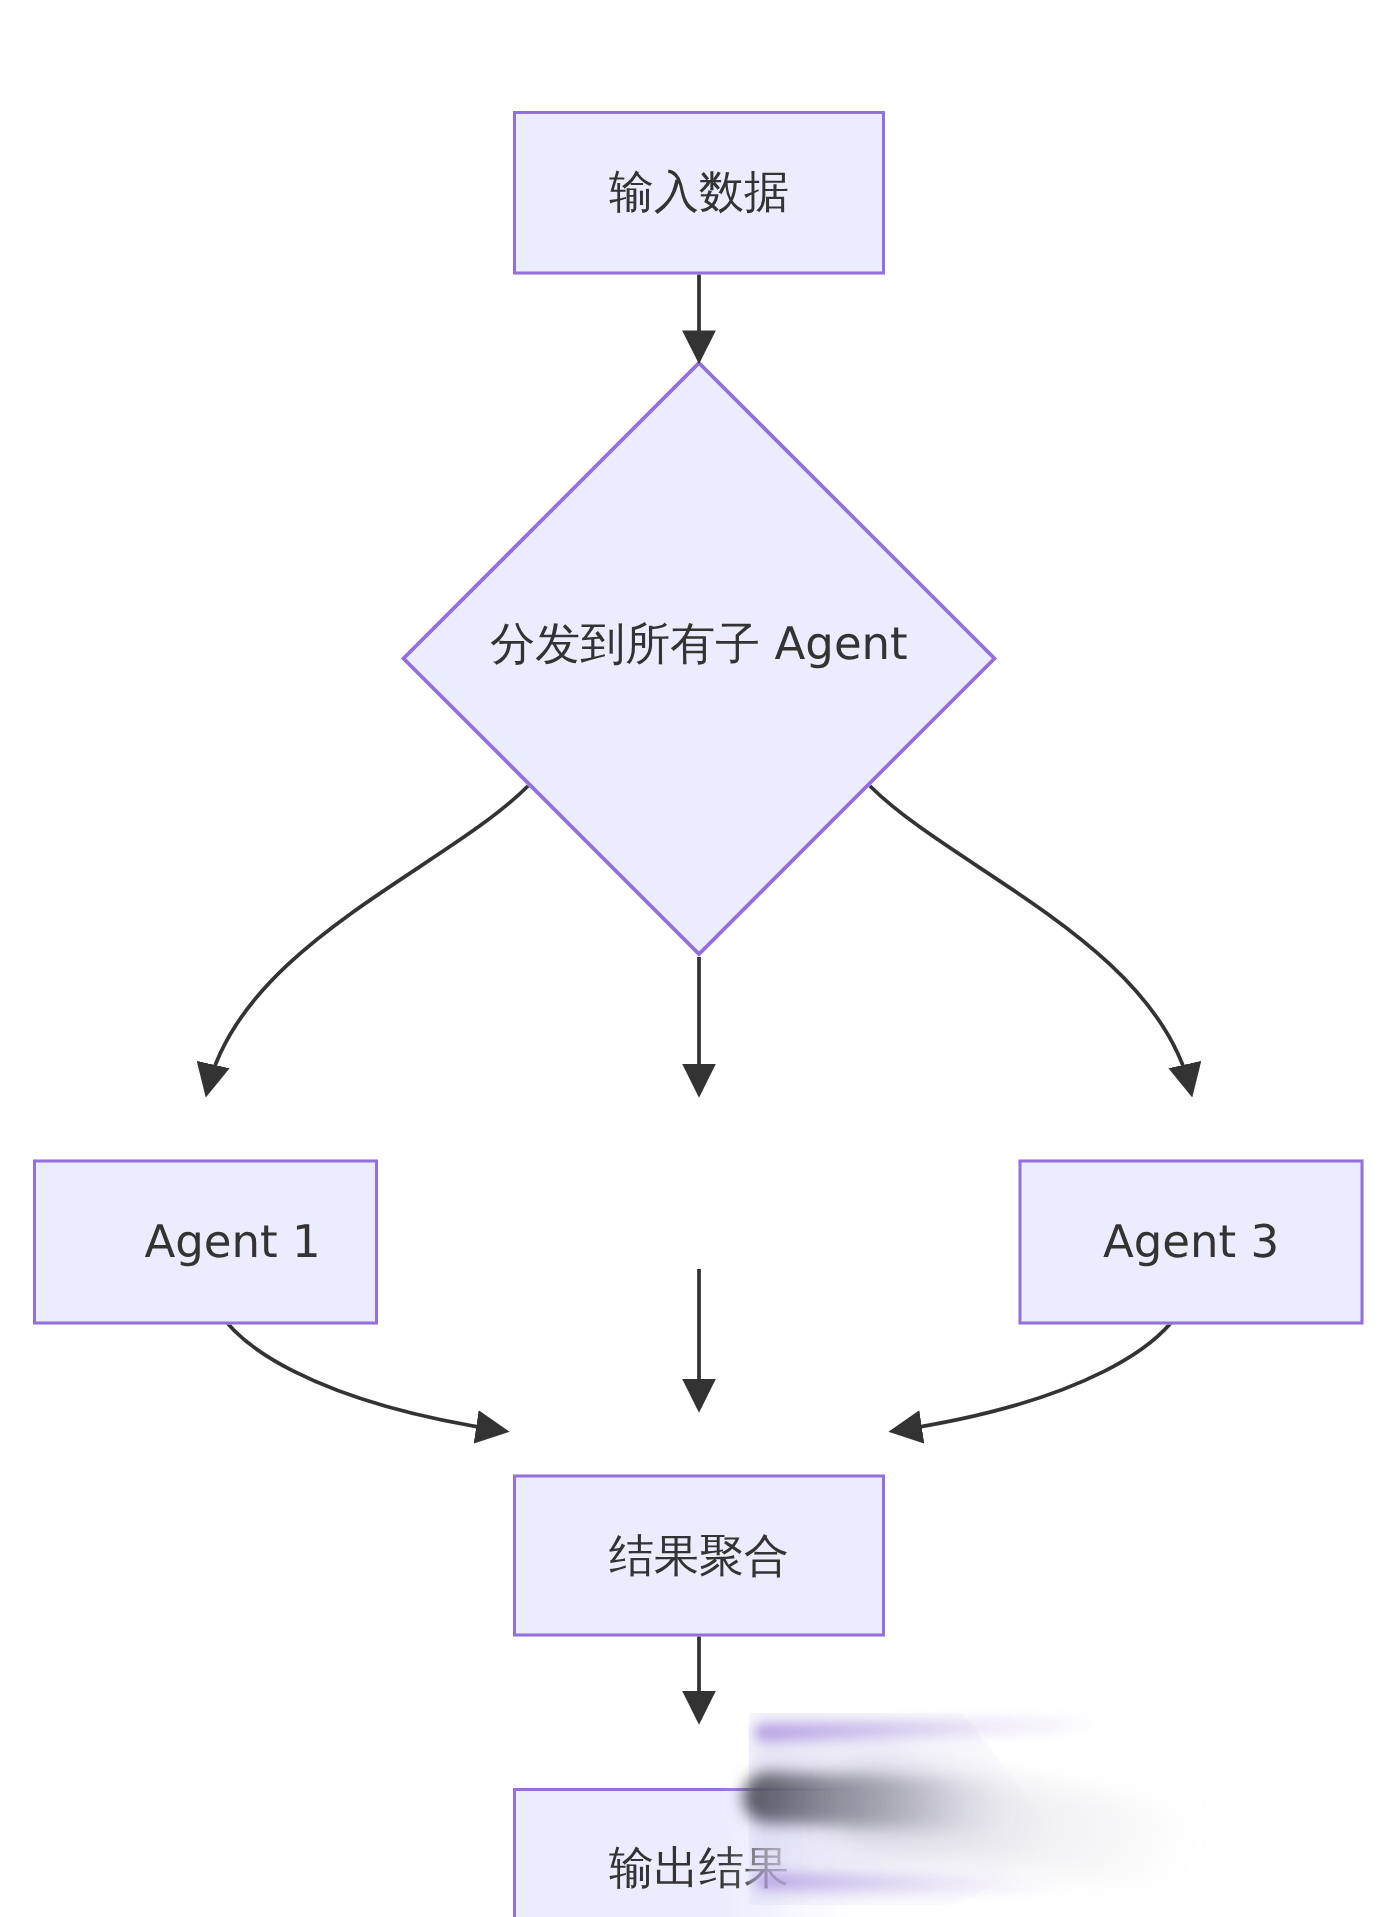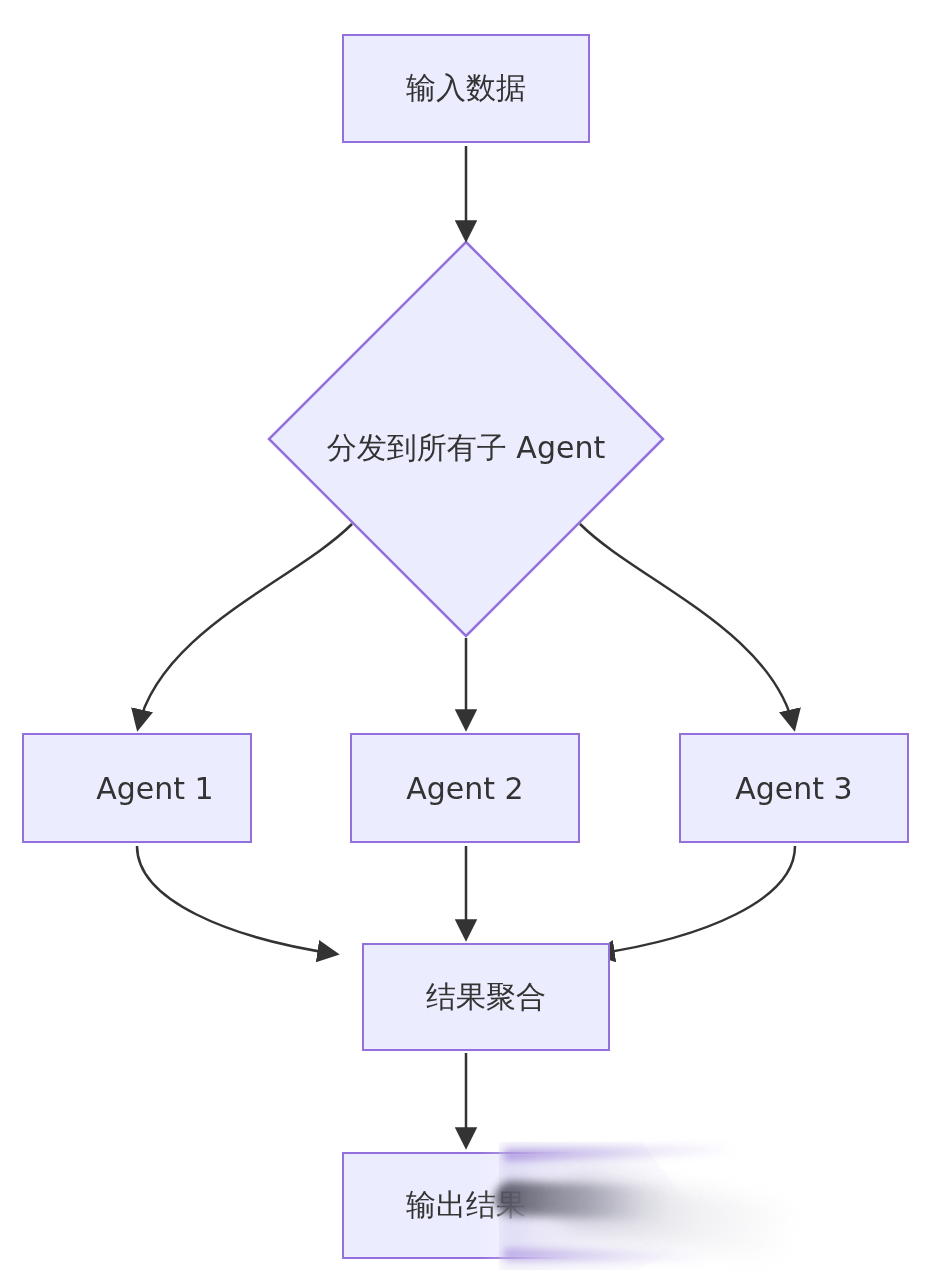--- a/index.html
+++ b/index.html
@@ -21,36 +21,37 @@
     box-sizing: border-box;
     background: #ECECFF;
     border: 2.5px solid #9370DB;
     color: #333333;
     font-size: 30px;
     display: flex;
     align-items: center;
     justify-content: center;
     text-align: center;
     white-space: nowrap;
+    margin-top: 40px;
   }
   .node-input     { left: 342px; top: 34px;   width: 248px; height: 109px; }
   .node-agent1    { left: 22px;  top: 733px;  width: 230px; height: 110px; padding-left: 36px; }
   .node-agent2    { left: 350px; top: 733px;  width: 230px; height: 110px; }
   .node-agent3    { left: 679px; top: 733px;  width: 230px; height: 110px; text-align: center; }
-  .node-aggregate { left: 362px; top: 943px;  width: 248px; height: 108px; }
+  .node-aggregate { left: 342px; top: 943px;  width: 248px; height: 108px; }
   .node-output    {
     left: 342px; top: 1152px; width: 248px; height: 107px;
     -webkit-mask-image: linear-gradient(to right, #000 55%, rgba(0,0,0,0.75) 67%, rgba(0,0,0,0.25) 80%, transparent 94%);
     mask-image: linear-gradient(to right, #000 55%, rgba(0,0,0,0.75) 67%, rgba(0,0,0,0.25) 80%, transparent 94%);
   }
   .diamond-label {
     position: absolute;
     left: 286px; top: 409px;
     width: 360px; height: 60px;
-    display: flex; align-items: flex-end; justify-content: center;
+    display: flex; align-items: flex-start; justify-content: center;
     color: #333333; font-size: 30px; white-space: nowrap;
   }
   
   .smudge { position: absolute; left: 495px; top: 1130px; width: 450px; height: 148px; pointer-events: none; }
   .smudge > div { position: absolute; }
   .sm-wedge {
     left: 4px; top: 12px; width: 230px; height: 128px;
     background: linear-gradient(100deg, rgba(205,200,235,0.55) 0%, rgba(222,219,242,0.35) 45%, rgba(255,255,255,0) 82%);
     clip-path: polygon(0 0, 62% 0, 92% 70%, 60% 100%, 0 100%);
     filter: blur(9px);
@@ -107,23 +108,20 @@
   </div>
 
   <div class="diamond-label">
     <span>分发到所有子 Agent</span>
   </div>
 
   <div class="node node-agent1">
     <span>Agent 1</span>
   </div>
 
-  <div class="node node-agent2">
-    <span>Agent 2</span>
-  </div>
 
   <div class="node node-agent3">
     <span>Agent 3</span>
   </div>
 
   <div class="node node-aggregate">
     <span>结果聚合</span>
   </div>
 
   <div class="node node-output">

